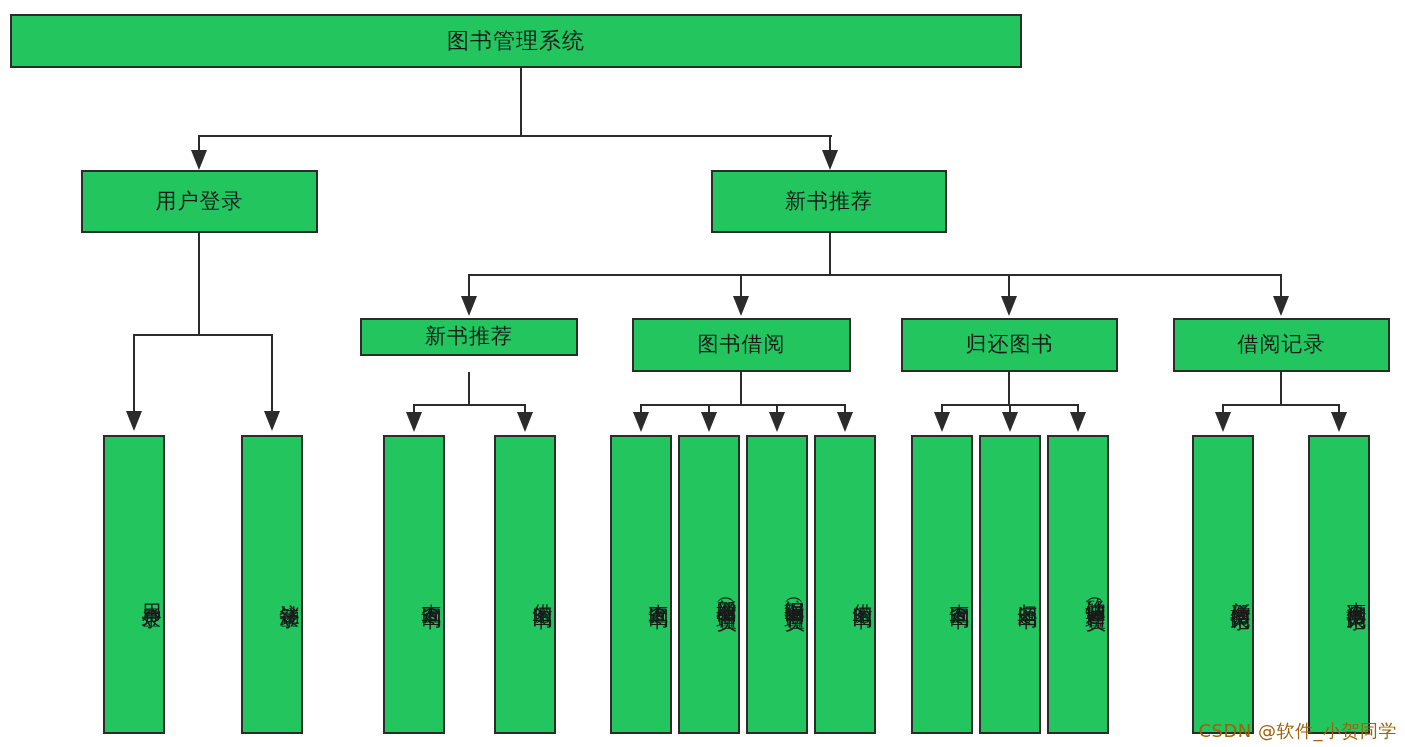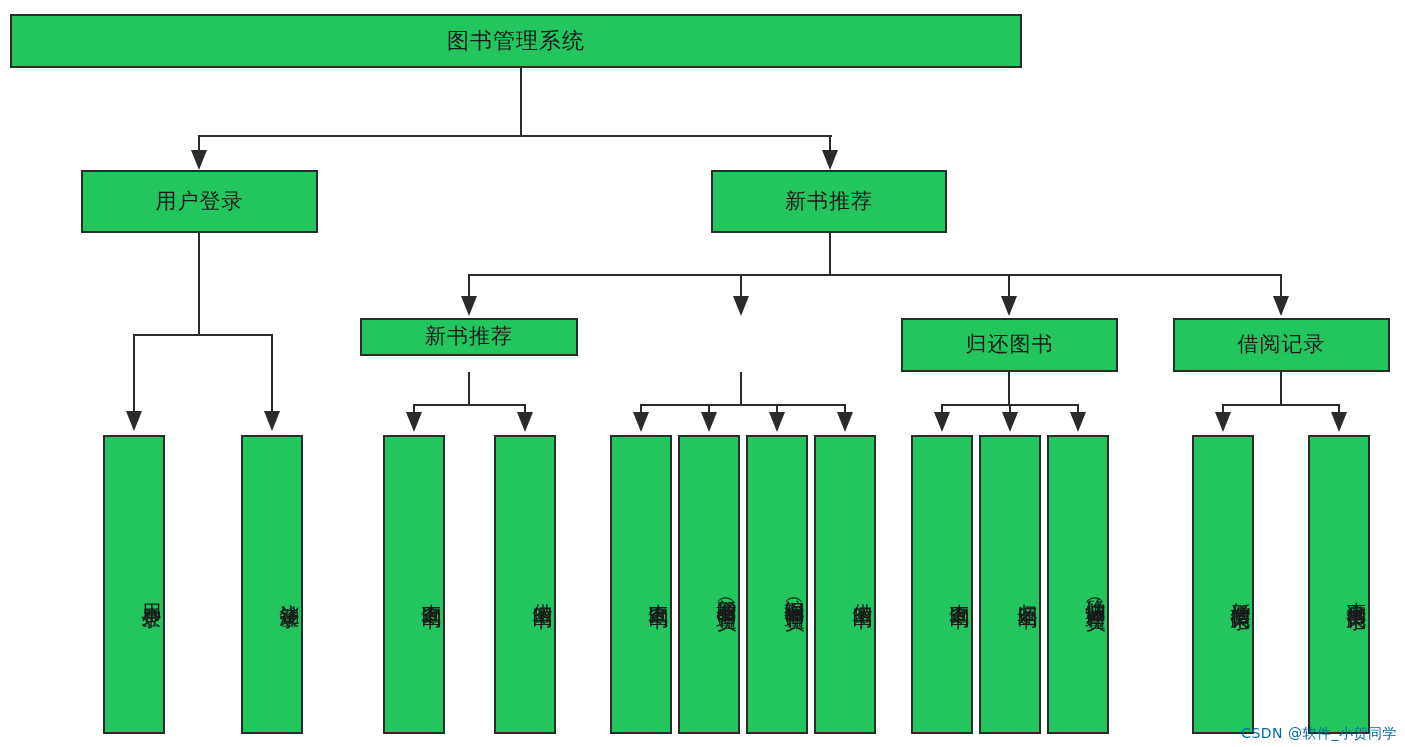--- a/index.html
+++ b/index.html
@@ -62,22 +62,22 @@
     width: 0;
     height: 0;
     border-left: 8px solid transparent;
     border-right: 8px solid transparent;
     border-top: 20px solid #2b2b2b;
   }
   #watermark {
     position: absolute;
     right: 8px;
     bottom: 4px;
-    font-size: 14px;
-    color: #0369a1;
+    font-size: 18px;
+    color: #a16207;
     letter-spacing: 0.5px;
     white-space: nowrap;
   }
 </style>
 </head>
 <body>
 
 <div id="canvas">
 
   <div class="node horiz" id="title-node" style="left:10px; top:14px; width:1012px; height:54px;">图书管理系统</div>
@@ -108,20 +108,21 @@
   <div class="edge v" style="left:468px; top:274px; width:2px; height:28px;"></div>
   <div class="arrow" style="left:461px; top:296px;"></div>
   <div class="edge v" style="left:740px; top:274px; width:2px; height:28px;"></div>
   <div class="arrow" style="left:733px; top:296px;"></div>
   <div class="edge v" style="left:1008px; top:274px; width:2px; height:28px;"></div>
   <div class="arrow" style="left:1001px; top:296px;"></div>
   <div class="edge v" style="left:1280px; top:274px; width:2px; height:28px;"></div>
   <div class="arrow" style="left:1273px; top:296px;"></div>
 
   <div class="node horiz" style="left:360px; top:318px; width:218px; height:38px;">新书推荐</div>
+  <div class="node horiz" style="left:632px; top:318px; width:219px; height:54px;">图书借阅</div>
   <div class="node horiz" style="left:901px; top:318px; width:217px; height:54px;">归还图书</div>
   <div class="node horiz" style="left:1173px; top:318px; width:217px; height:54px;">借阅记录</div>
 
   <div class="edge v" style="left:468px; top:372px; width:2px; height:33px;"></div>
   <div class="edge h" style="left:413px; top:404px; width:113px; height:2px;"></div>
   <div class="edge v" style="left:413px; top:404px; width:2px; height:14px;"></div>
   <div class="arrow" style="left:406px; top:412px;"></div>
   <div class="edge v" style="left:524px; top:404px; width:2px; height:14px;"></div>
   <div class="arrow" style="left:517px; top:412px;"></div>
 

